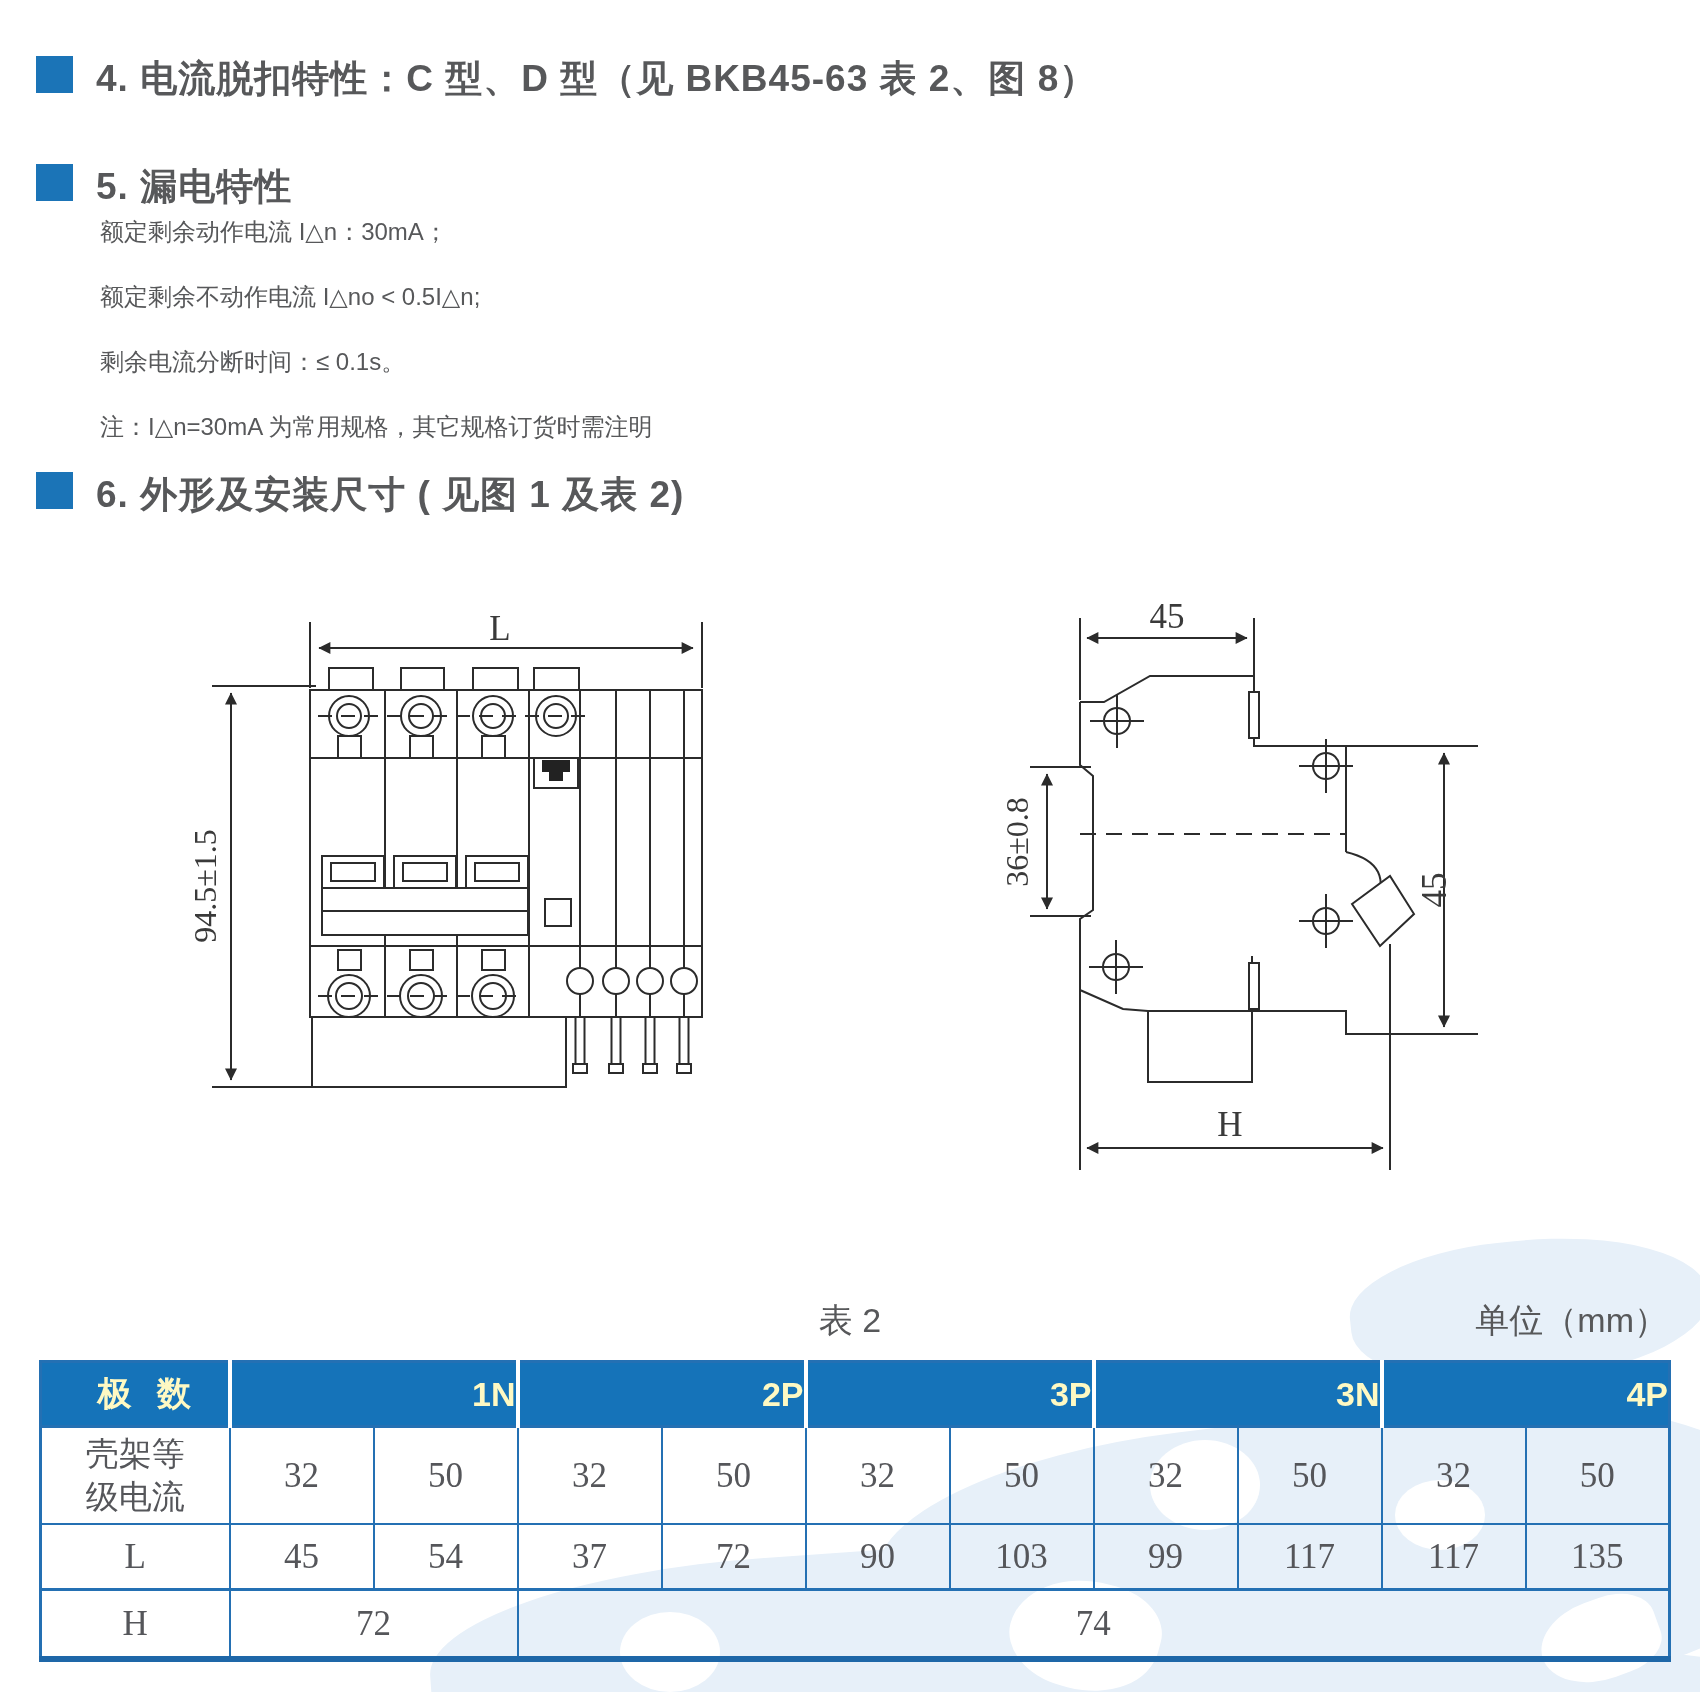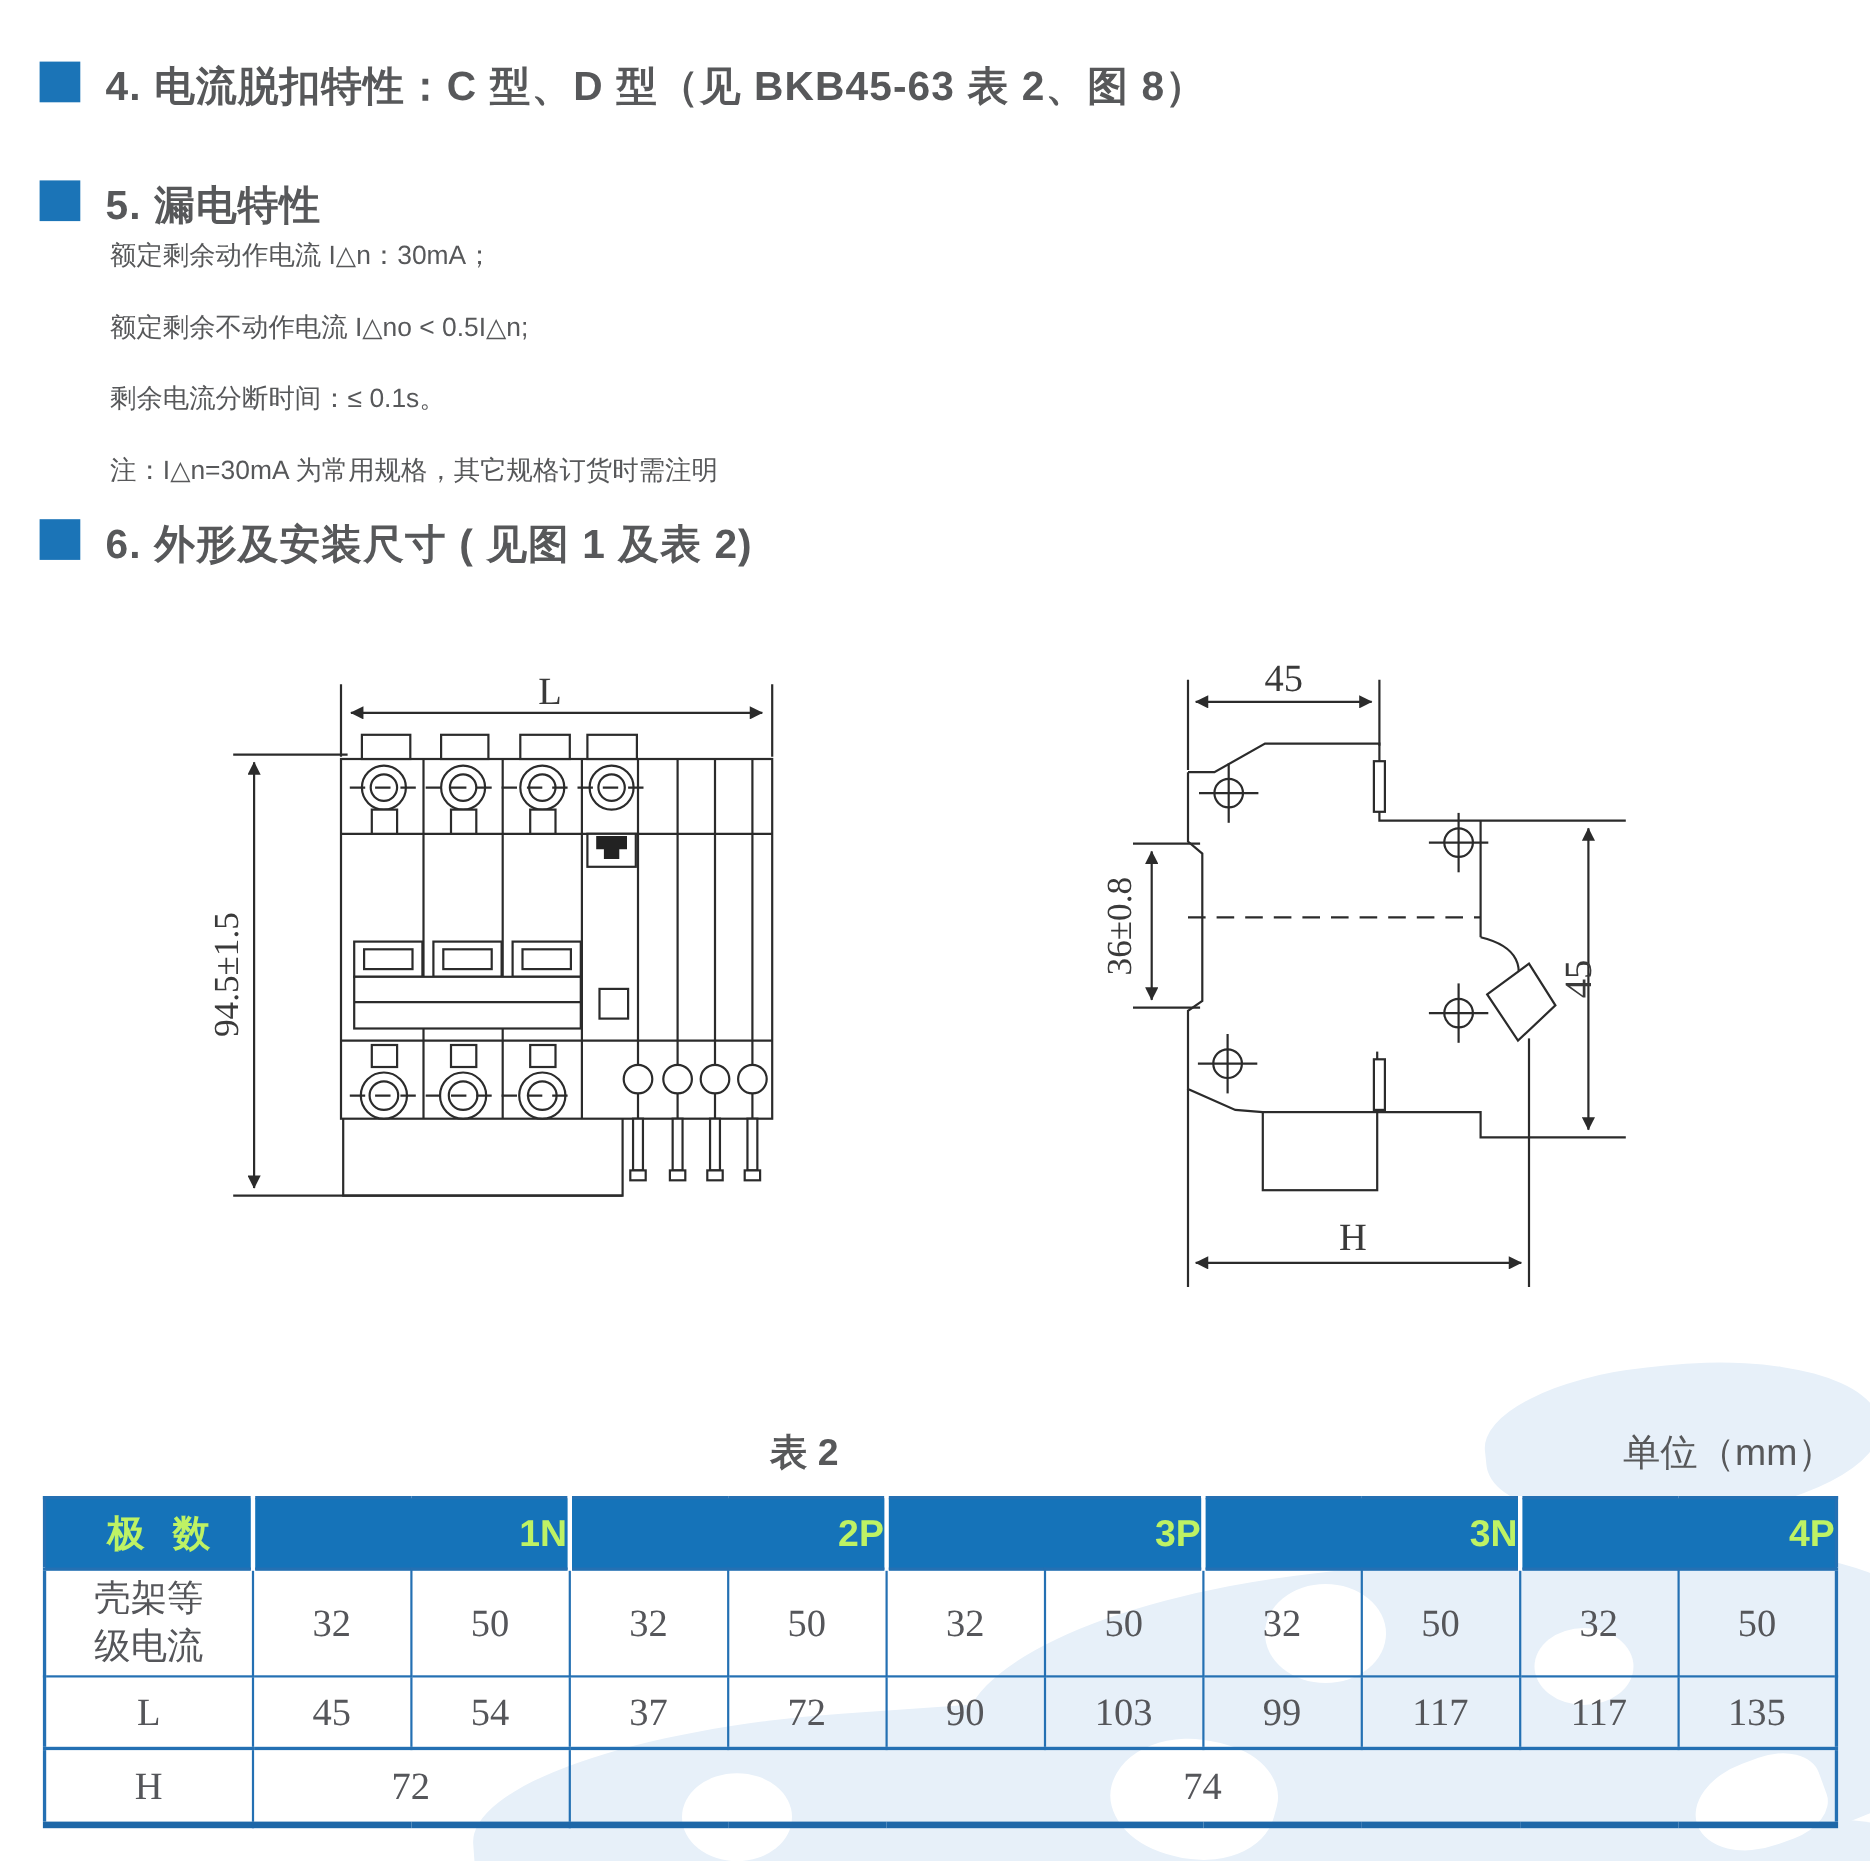--- a/index.html
+++ b/index.html
@@ -5,32 +5,32 @@
   html,body{margin:0;padding:0;background:#fff;}
   .page{position:relative;width:1700px;height:1692px;background:#ffffff;overflow:hidden;
         font-family:"Liberation Sans",sans-serif;color:#57585a;}
   .sq{position:absolute;width:37px;height:37px;background:#1b74b7;}
   .h-title{position:absolute;left:96px;font-size:37px;font-weight:bold;color:#57585a;
            letter-spacing:1px;white-space:nowrap;}
   .body-line{position:absolute;left:100px;font-size:24px;color:#57585a;white-space:nowrap;}
   .fig-caption{position:absolute;left:690px;top:1192px;width:320px;text-align:center;
                font-size:36px;color:#1c77bd;z-index:2;}
   .tbl-cap{position:absolute;top:1298px;font-size:34px;color:#57585a;z-index:2;}
-  #tbl-label{left:700px;width:300px;font-weight:bold;}
+  #tbl-label{left:700px;width:300px;text-align:center;}
   #unit-label{left:1380px;width:288px;text-align:right;}
   .figure-svg{position:absolute;left:0;top:545px;z-index:1;}
   
   .wm{position:absolute;z-index:0;}
   .wm-blue{background:#e7f0f9;}
   .wm-white{background:#ffffff;border-radius:50%;}
   
   table.spec{position:absolute;left:39px;top:1360px;border-collapse:collapse;table-layout:fixed;
              z-index:2;background:transparent;border:3px solid #2470b3;}
   table.spec td,table.spec th{border:2px solid #2470b3;padding:0;text-align:center;vertical-align:middle;}
-  table.spec th{background:#1573b9;color:#bef264;font-size:34px;font-weight:bold;
+  table.spec th{background:#1573b9;color:#fef9c3;font-size:34px;font-weight:bold;
                 font-family:"Liberation Sans",sans-serif;padding-left:27px;}
   table.spec th.grp{border-left:4px solid #ffffff;border-bottom:3px solid #2470b3;text-align:right;}
   table.spec th.first{letter-spacing:8px;border-bottom:3px solid #2470b3;}
   table.spec td{font-family:"Liberation Serif",serif;font-size:35px;color:#55565a;background:transparent;}
   tr.r-frame td{height:95px;}
   tr.r-L td{height:63px;}
   tr.r-H td{height:65px;border-top:3px solid #2470b3;}
   tr.hdr th{height:62px;}
   table.spec{border-bottom:6px solid #1e67a8;}
   .two-line{line-height:1.3;font-size:33px;display:block;}

